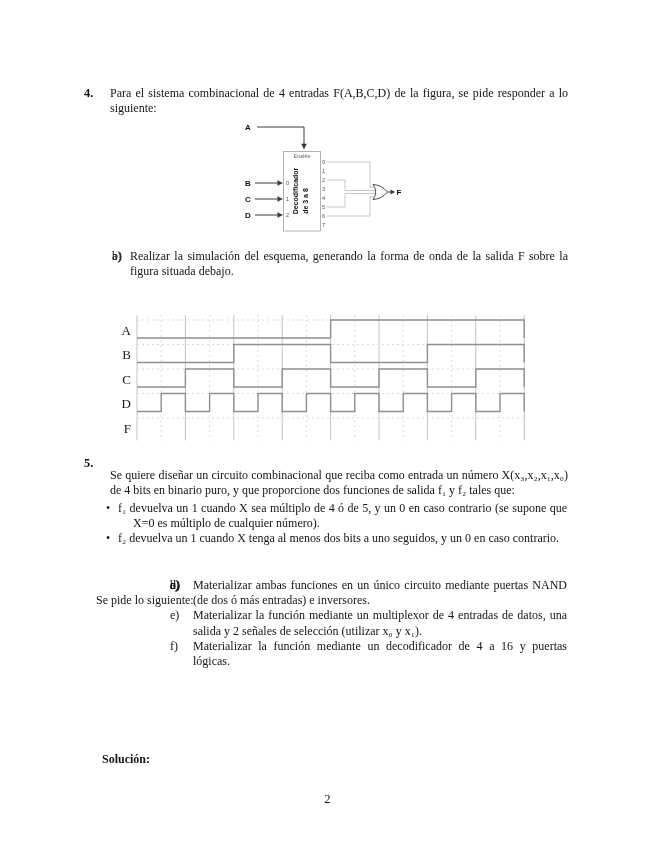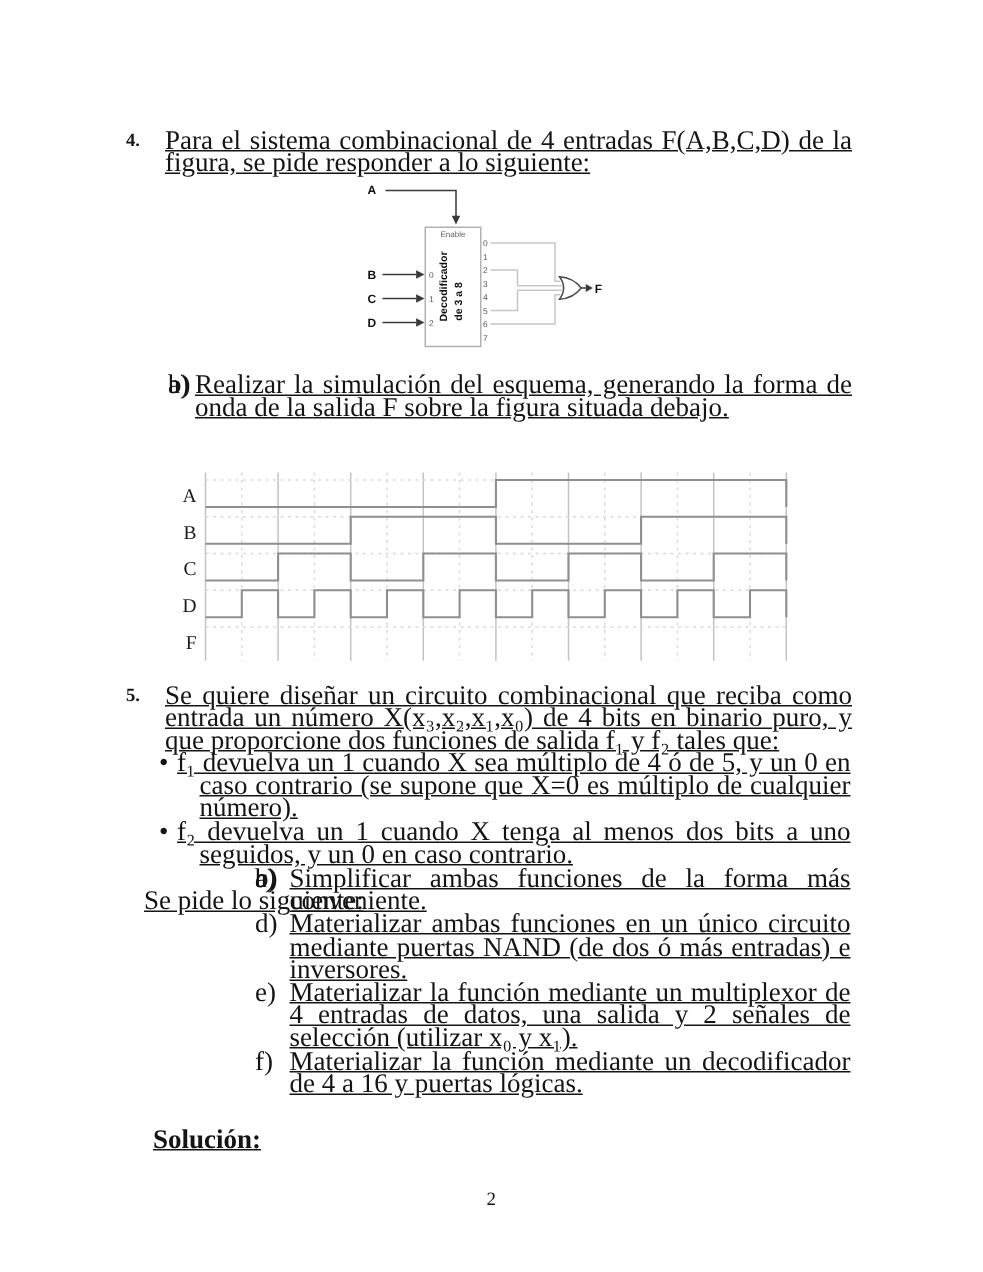--- a/index.html
+++ b/index.html
@@ -1,21 +1,21 @@
 <!DOCTYPE html>
 <html><head>
 <meta charset="utf-8">
 <style>
   html,body{margin:0;padding:0;}
   body{
     width:655px;height:848px;background:#ffffff;position:relative;overflow:hidden;
     font-family:"Liberation Serif","DejaVu Serif",serif;color:#141414;
   }
   .abs{position:absolute;}
-  .txt{font-size:18px;line-height:15.2px;text-decoration:underline;}
+  .txt{font-size:12px;line-height:15.2px;}
   .just{text-align:justify;}
   .bold{font-weight:bold;}
   
   .qnum{font-weight:bold;font-size:12.4px;line-height:15.2px;}
   
   .list .item{position:relative;}
   .sublist .item{padding-left:18px;}
   .tasklist .item{padding-left:23px;text-align:justify;}
   .list .marker{position:absolute;left:0;top:0;}
   .tasklist .item:nth-child(3) .marker{font-style:italic;}
@@ -119,21 +119,21 @@
     <text x="131" y="383.5" text-anchor="end" class="tim-label">C</text>
     <path d="M 137 387 H 161.2 H 185.4 V 369 H 209.6 H 233.8 V 387 H 258.0 H 282.2 V 369 H 306.4 H 330.6 V 387 H 354.8 H 379.0 V 369 H 403.2 H 427.4 V 387 H 451.6 H 475.8 V 369 H 500.0 H 524.2 V 387" fill="none" stroke="#8f8f8f" stroke-width="1.4"></path>
     <line x1="137" x2="524.2" y1="393.5" y2="393.5" stroke="#dbdbdb" stroke-width="1" stroke-dasharray="2 3"></line>
     <text x="131" y="408" text-anchor="end" class="tim-label">D</text>
     <path d="M 137 411.5 H 161.2 V 393.5 H 185.4 V 411.5 H 209.6 V 393.5 H 233.8 V 411.5 H 258.0 V 393.5 H 282.2 V 411.5 H 306.4 V 393.5 H 330.6 V 411.5 H 354.8 V 393.5 H 379.0 V 411.5 H 403.2 V 393.5 H 427.4 V 411.5 H 451.6 V 393.5 H 475.8 V 411.5 H 500.0 V 393.5 H 524.2 V 411.5" fill="none" stroke="#8f8f8f" stroke-width="1.4"></path>
     <line x1="137" x2="524.2" y1="418" y2="418" stroke="#dbdbdb" stroke-width="1" stroke-dasharray="2 3"></line>
     <text x="131" y="432.5" text-anchor="end" class="tim-label">F</text>
   </svg>
 
 <span class="abs qnum" style="left:84px;top:456px;">5.</span>
-<div class="abs txt just" style="left:110px;top:456px;width:458px;">Se quiere diseñar un circuito combinacional que reciba como entrada un número X(x₃,x₂,x₁,x₀) de 4 bits en binario puro, y que proporcione dos funciones de salida f₁ y f₂ tales que:</div>
+<div class="abs txt just" style="left:110px;top:468px;width:458px;">Se quiere diseñar un circuito combinacional que reciba como entrada un número X(x₃,x₂,x₁,x₀) de 4 bits en binario puro, y que proporcione dos funciones de salida f₁ y f₂ tales que:</div>
 
 <div class="abs txt bullets" style="left:106px;top:501px;width:461px;">
   <div class="item">
     <span class="marker">•</span>
     <span>f₁ devuelva un 1 cuando X sea múltiplo de 4 ó de 5, y un 0 en caso contrario (se supone que X=0 es múltiplo de cualquier número).</span>
   </div>
   <div class="item">
     <span class="marker">•</span>
     <span>f₂ devuelva un 1 cuando X tenga al menos dos bits a uno seguidos, y un 0 en caso contrario.</span>
   </div>
@@ -143,21 +143,20 @@
 
 <div class="abs txt list tasklist" style="left:170px;top:578px;width:397px;">
   <div class="item">
     <span class="marker">a)</span>
   </div>
   <div class="item">
     <span class="marker">b)</span>
   </div>
   <div class="item">
     <span class="marker">c)</span>
-    <span>Simplificar ambas funciones de la forma más conveniente.</span>
   </div>
   <div class="item">
     <span class="marker">d)</span>
     <span>Materializar ambas funciones en un único circuito mediante puertas NAND (de dos ó más entradas) e inversores.</span>
   </div>
   <div class="item">
     <span class="marker">e)</span>
     <span>Materializar la función mediante un multiplexor de 4 entradas de datos, una salida y 2 señales de selección (utilizar x₀ y x₁).</span>
   </div>
   <div class="item">

